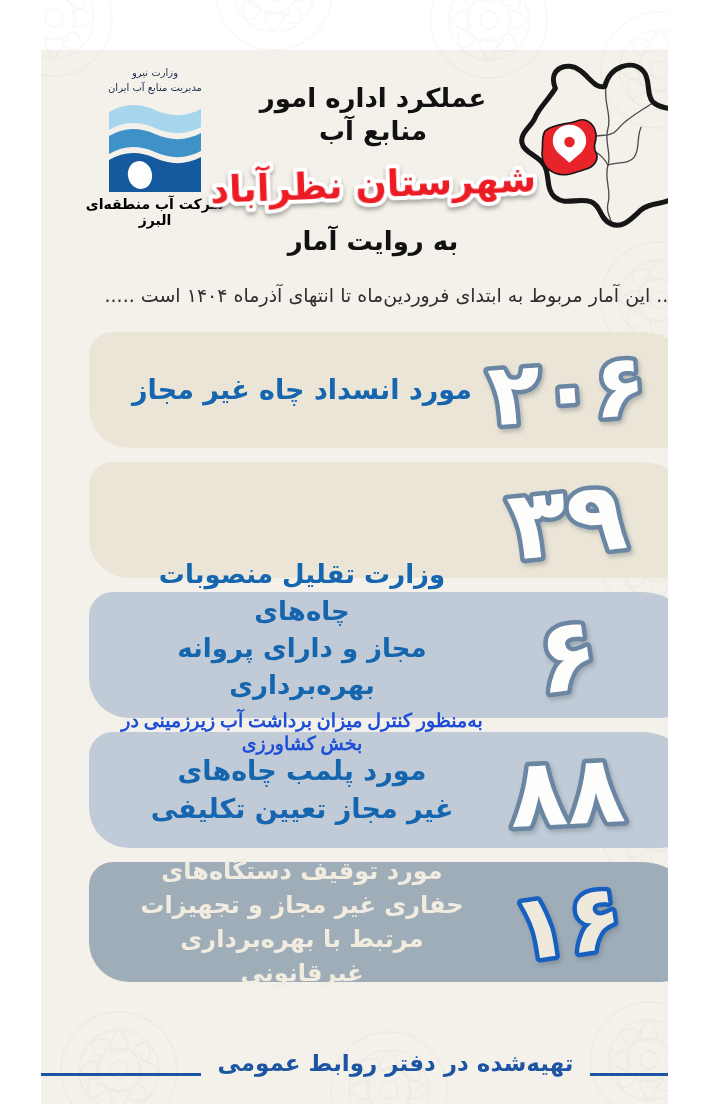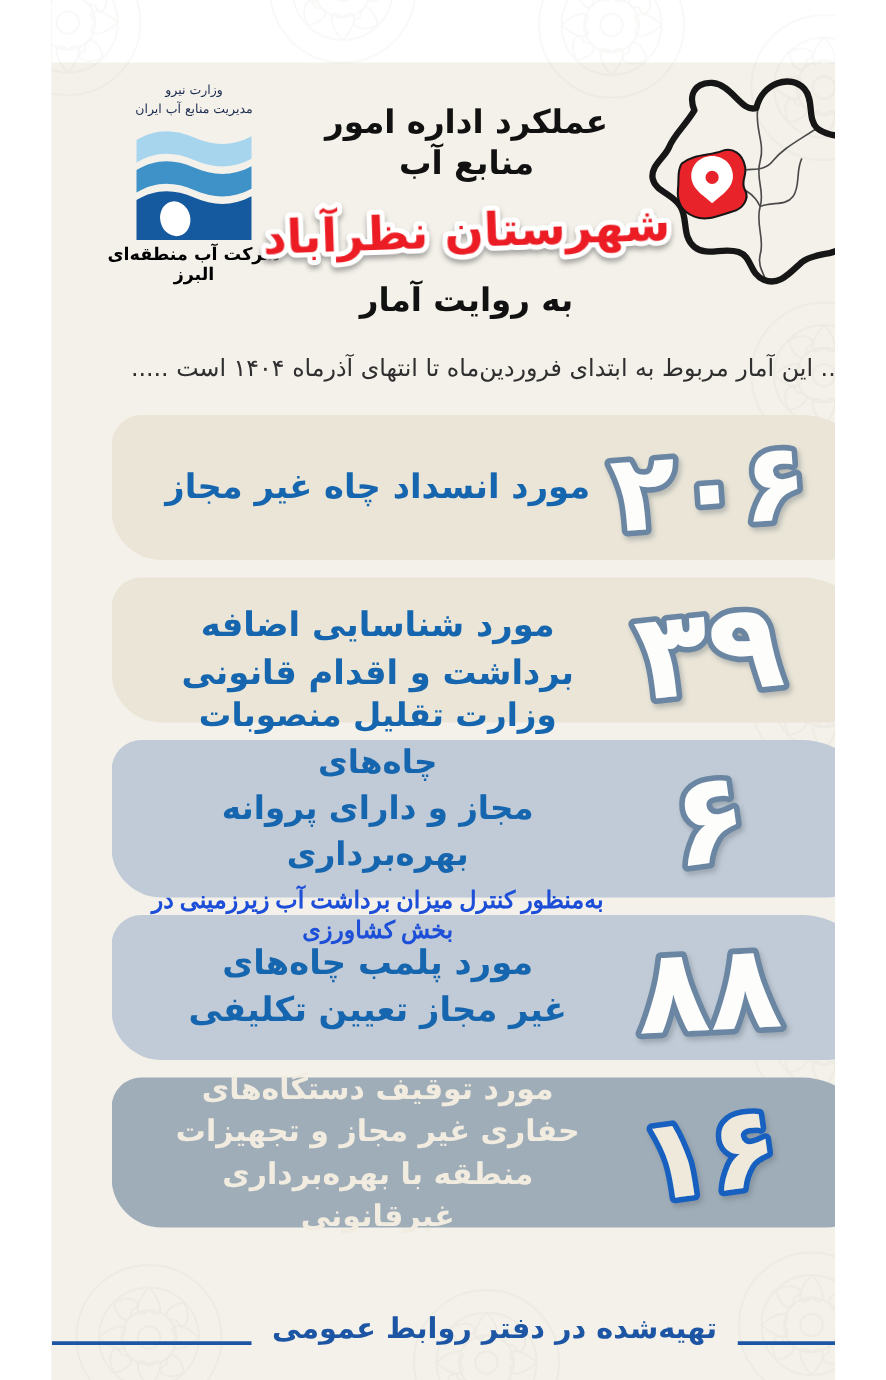--- a/index.html
+++ b/index.html
@@ -168,24 +168,20 @@
         <div class="card-line">مورد انسداد چاه غیر مجاز</div>
       </div>
     </div>
 
     <div class="card card--cream h116">
       <div class="card-num">
         <svg width="168" height="116" viewBox="0 0 168 116">
           <text class="num-text" x="84" y="92" text-anchor="middle" font-size="96" fill="#fdfdfc" stroke="#6a86a2" stroke-width="9" paint-order="stroke" stroke-linejoin="round" transform="rotate(-6 84 58)">۳۹</text>
         </svg>
       </div>
-      <div class="card-text">
-        <div class="card-line">مورد شناسایی اضافه</div>
-        <div class="card-line">برداشت و اقدام قانونی</div>
-      </div>
     </div>
 
     <div class="card card--steel h126">
       <div class="card-num">
         <svg width="168" height="126" viewBox="0 0 168 126">
           <text class="num-text" x="84" y="98" text-anchor="middle" font-size="100" fill="#fdfdfc" stroke="#6a86a2" stroke-width="9" paint-order="stroke" stroke-linejoin="round" transform="rotate(-8 84 63)">۶</text>
         </svg>
       </div>
       <div class="card-text">
         <div class="card-line card-line--sm">وزارت تقلیل منصوبات  چاه‌های</div>
@@ -208,21 +204,21 @@
 
     <div class="card card--slate h120">
       <div class="card-num">
         <svg width="168" height="120" viewBox="0 0 168 120">
           <text class="num-text" x="84" y="92" text-anchor="middle" font-size="90" fill="#efe9dc" stroke="#1760c0" stroke-width="9" paint-order="stroke" stroke-linejoin="round" transform="rotate(-8 84 60)">۱۶</text>
         </svg>
       </div>
       <div class="card-text">
         <div class="card-line card-line--xs">مورد توقیف دستگاه‌های</div>
         <div class="card-line card-line--xs">حفاری غیر مجاز و تجهیزات</div>
-        <div class="card-line card-line--xs">منطقه با بهره‌برداری غیرقانونی</div>
+        <div class="card-line card-line--xs">مرتبط با بهره‌برداری غیرقانونی</div>
       </div>
     </div>
   </div>
 
   <div class="footer">
     <div class="footer-rule"></div>
     <div class="footer-text">تهیه‌شده در دفتر روابط عمومی</div>
     <div class="footer-rule"></div>
   </div>
 </div>

